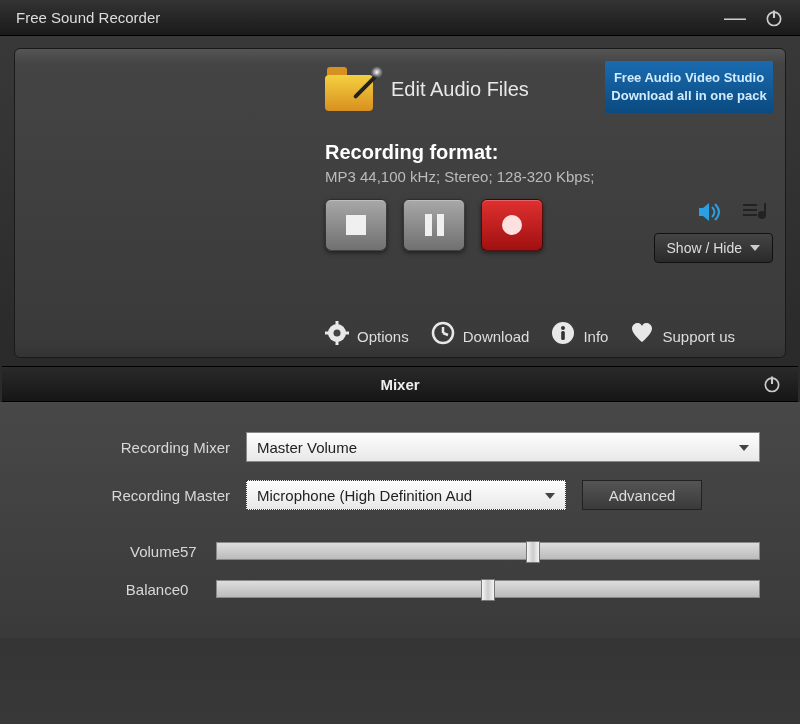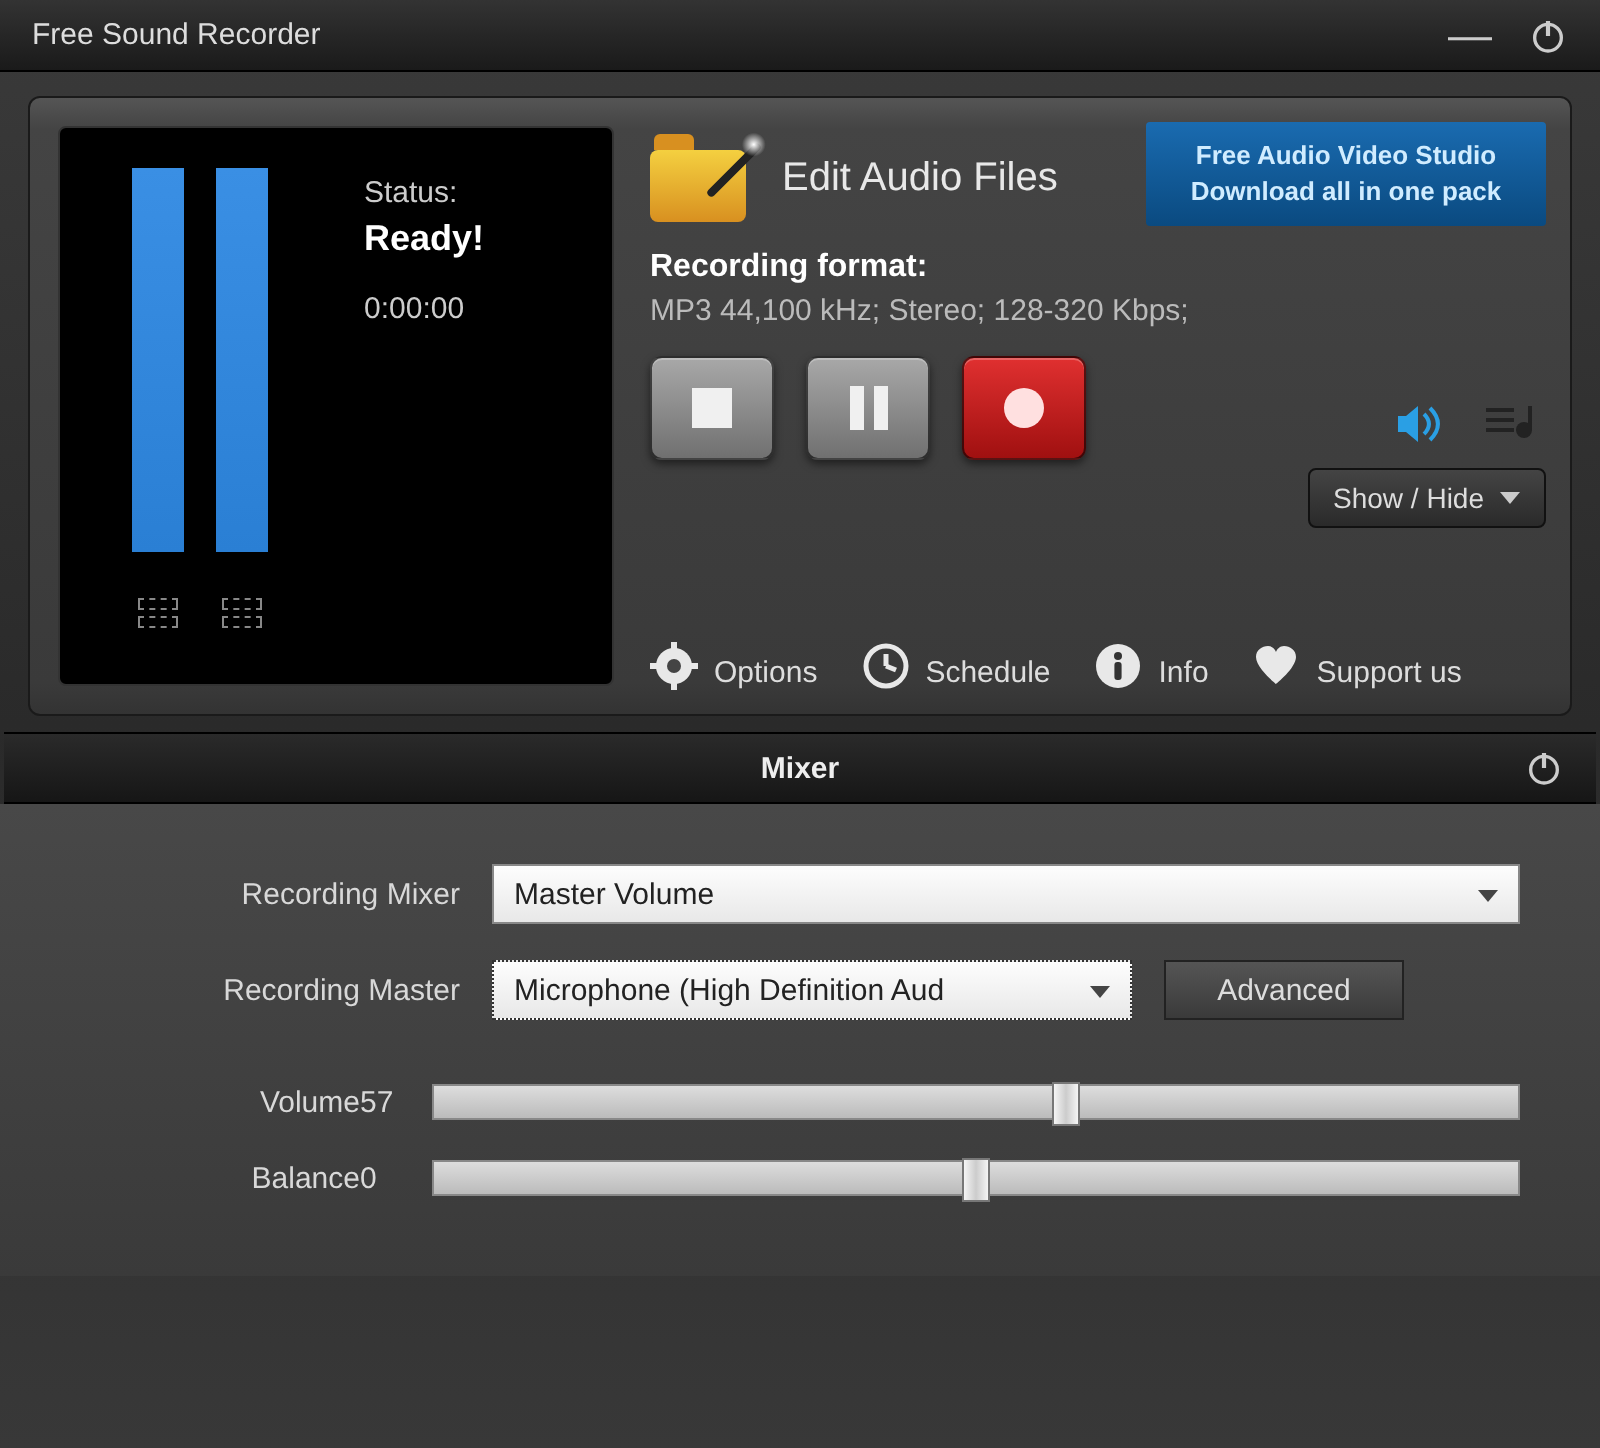--- a/index.html
+++ b/index.html
@@ -31,23 +31,23 @@
 
 .edit-row { display: flex; align-items: center; gap: 10px; }
 .folder-icon { width: 56px; height: 56px; position: relative; }
 .folder-body { width: 48px; height: 36px; background: linear-gradient(to bottom, #f4d040, #d89020); border-radius: 4px; position: absolute; bottom: 6px; left: 0; }
 .folder-tab { width: 20px; height: 8px; background: #d89020; border-radius: 3px 3px 0 0; position: absolute; bottom: 42px; left: 2px; }
 .wand { position: absolute; width: 36px; height: 4px; background: #222; transform: rotate(-45deg); right: -4px; top: 22px; border-radius: 2px; }
 .wand::after { content:''; position: absolute; right: -4px; top: -6px; width: 12px; height: 12px; background: radial-gradient(circle, #fff, transparent 70%); }
 
 .edit-label { color: #e8e8e8; font-size: 20px; }
 
-.promo-box { position: absolute; right: 0; top: 0; width: 200px; height: 52px; background: linear-gradient(to bottom, #1a6bb0, #0a4a80); color: #d0ecff; font-size: 13px; font-weight: bold; text-align: center; padding: 8px 4px; border-radius: 2px; line-height: 1.35; }
-
-.format-label { color: #fff; font-size: 16px; font-weight: bold; margin-top: 8px; }
+.promo-box { position: absolute; right: 0; top: 0; width: 168px; height: 52px; background: linear-gradient(to bottom, #1a6bb0, #0a4a80); color: #d0ecff; font-size: 13px; font-weight: bold; text-align: center; padding: 8px 4px; border-radius: 2px; line-height: 1.35; }
+
+.format-label { color: #fff; font-size: 20px; font-weight: bold; margin-top: 24px; }
 .format-value { color: #bbb; font-size: 15px; margin-top: 4px; }
 
 .transport { display: flex; gap: 16px; margin-top: 14px; }
 .tbtn { width: 62px; height: 52px; border-radius: 6px; border: 1px solid rgba(0,0,0,0.6); cursor: pointer; display: flex; align-items: center; justify-content: center; box-shadow: inset 0 1px 0 rgba(255,255,255,0.25), 0 2px 4px rgba(0,0,0,0.5); }
 .tbtn.gray { background: linear-gradient(to bottom, #a8a8a8, #707070); }
 .tbtn.red { background: linear-gradient(to bottom, #e03030, #a01010); }
 .stop-glyph { width: 20px; height: 20px; background: #f0f0f0; }
 .pause-glyph { display: flex; gap: 5px; }
 .pause-glyph span { width: 7px; height: 22px; background: #f0f0f0; }
 .rec-glyph { width: 20px; height: 20px; border-radius: 50%; background: #ffe0e0; }
@@ -90,35 +90,20 @@
     <div class="power-icon">
       <svg viewBox="0 0 24 24">
           <circle cx="12" cy="13" r="8" fill="none" stroke="#ccc" stroke-width="2"></circle>
           <line x1="12" y1="3" x2="12" y2="12" stroke="#ccc" stroke-width="2.5"></line>
         </svg>
     </div>
   </div>
 
   <div class="main-panel">
 
-    <div class="meter-box">
-      <div class="meter-bars">
-        <div class="meter-bar"></div>
-        <div class="meter-bar"></div>
-      </div>
-      <div class="meter-marks">
-        <div class="meter-mark"></div>
-        <div class="meter-mark"></div>
-      </div>
-      <div class="status-block">
-        <div class="status-label">Status:</div>
-        <div class="status-value">Ready!</div>
-        <div class="status-time">0:00:00</div>
-      </div>
-    </div>
 
     <div class="right-area">
 
       <div class="edit-row">
         <div class="folder-icon">
           <div class="folder-tab"></div>
           <div class="folder-body"></div>
           <div class="wand"></div>
         </div>
         <div class="edit-label">Edit Audio Files</div>
@@ -187,21 +172,21 @@
               </g>
             </svg>
           <span>Options</span>
         </div>
         <div class="brow-item">
           <svg viewBox="0 0 24 24">
               <circle cx="12" cy="12" r="10" fill="none" stroke="#e8e8e8" stroke-width="2.5"></circle>
               <line x1="12" y1="12" x2="12" y2="6" stroke="#e8e8e8" stroke-width="2.5"></line>
               <line x1="12" y1="12" x2="17" y2="14" stroke="#e8e8e8" stroke-width="2.5"></line>
             </svg>
-          <span>Schedule</span>
+          <span>Download</span>
         </div>
         <div class="brow-item">
           <svg viewBox="0 0 24 24">
               <circle cx="12" cy="12" r="11" fill="#e8e8e8"></circle>
               <circle cx="12" cy="7" r="2" fill="#333"></circle>
               <rect x="10.2" y="10" width="3.6" height="9" rx="1.5" fill="#333"></rect>
             </svg>
           <span>Info</span>
         </div>
         <div class="brow-item">

